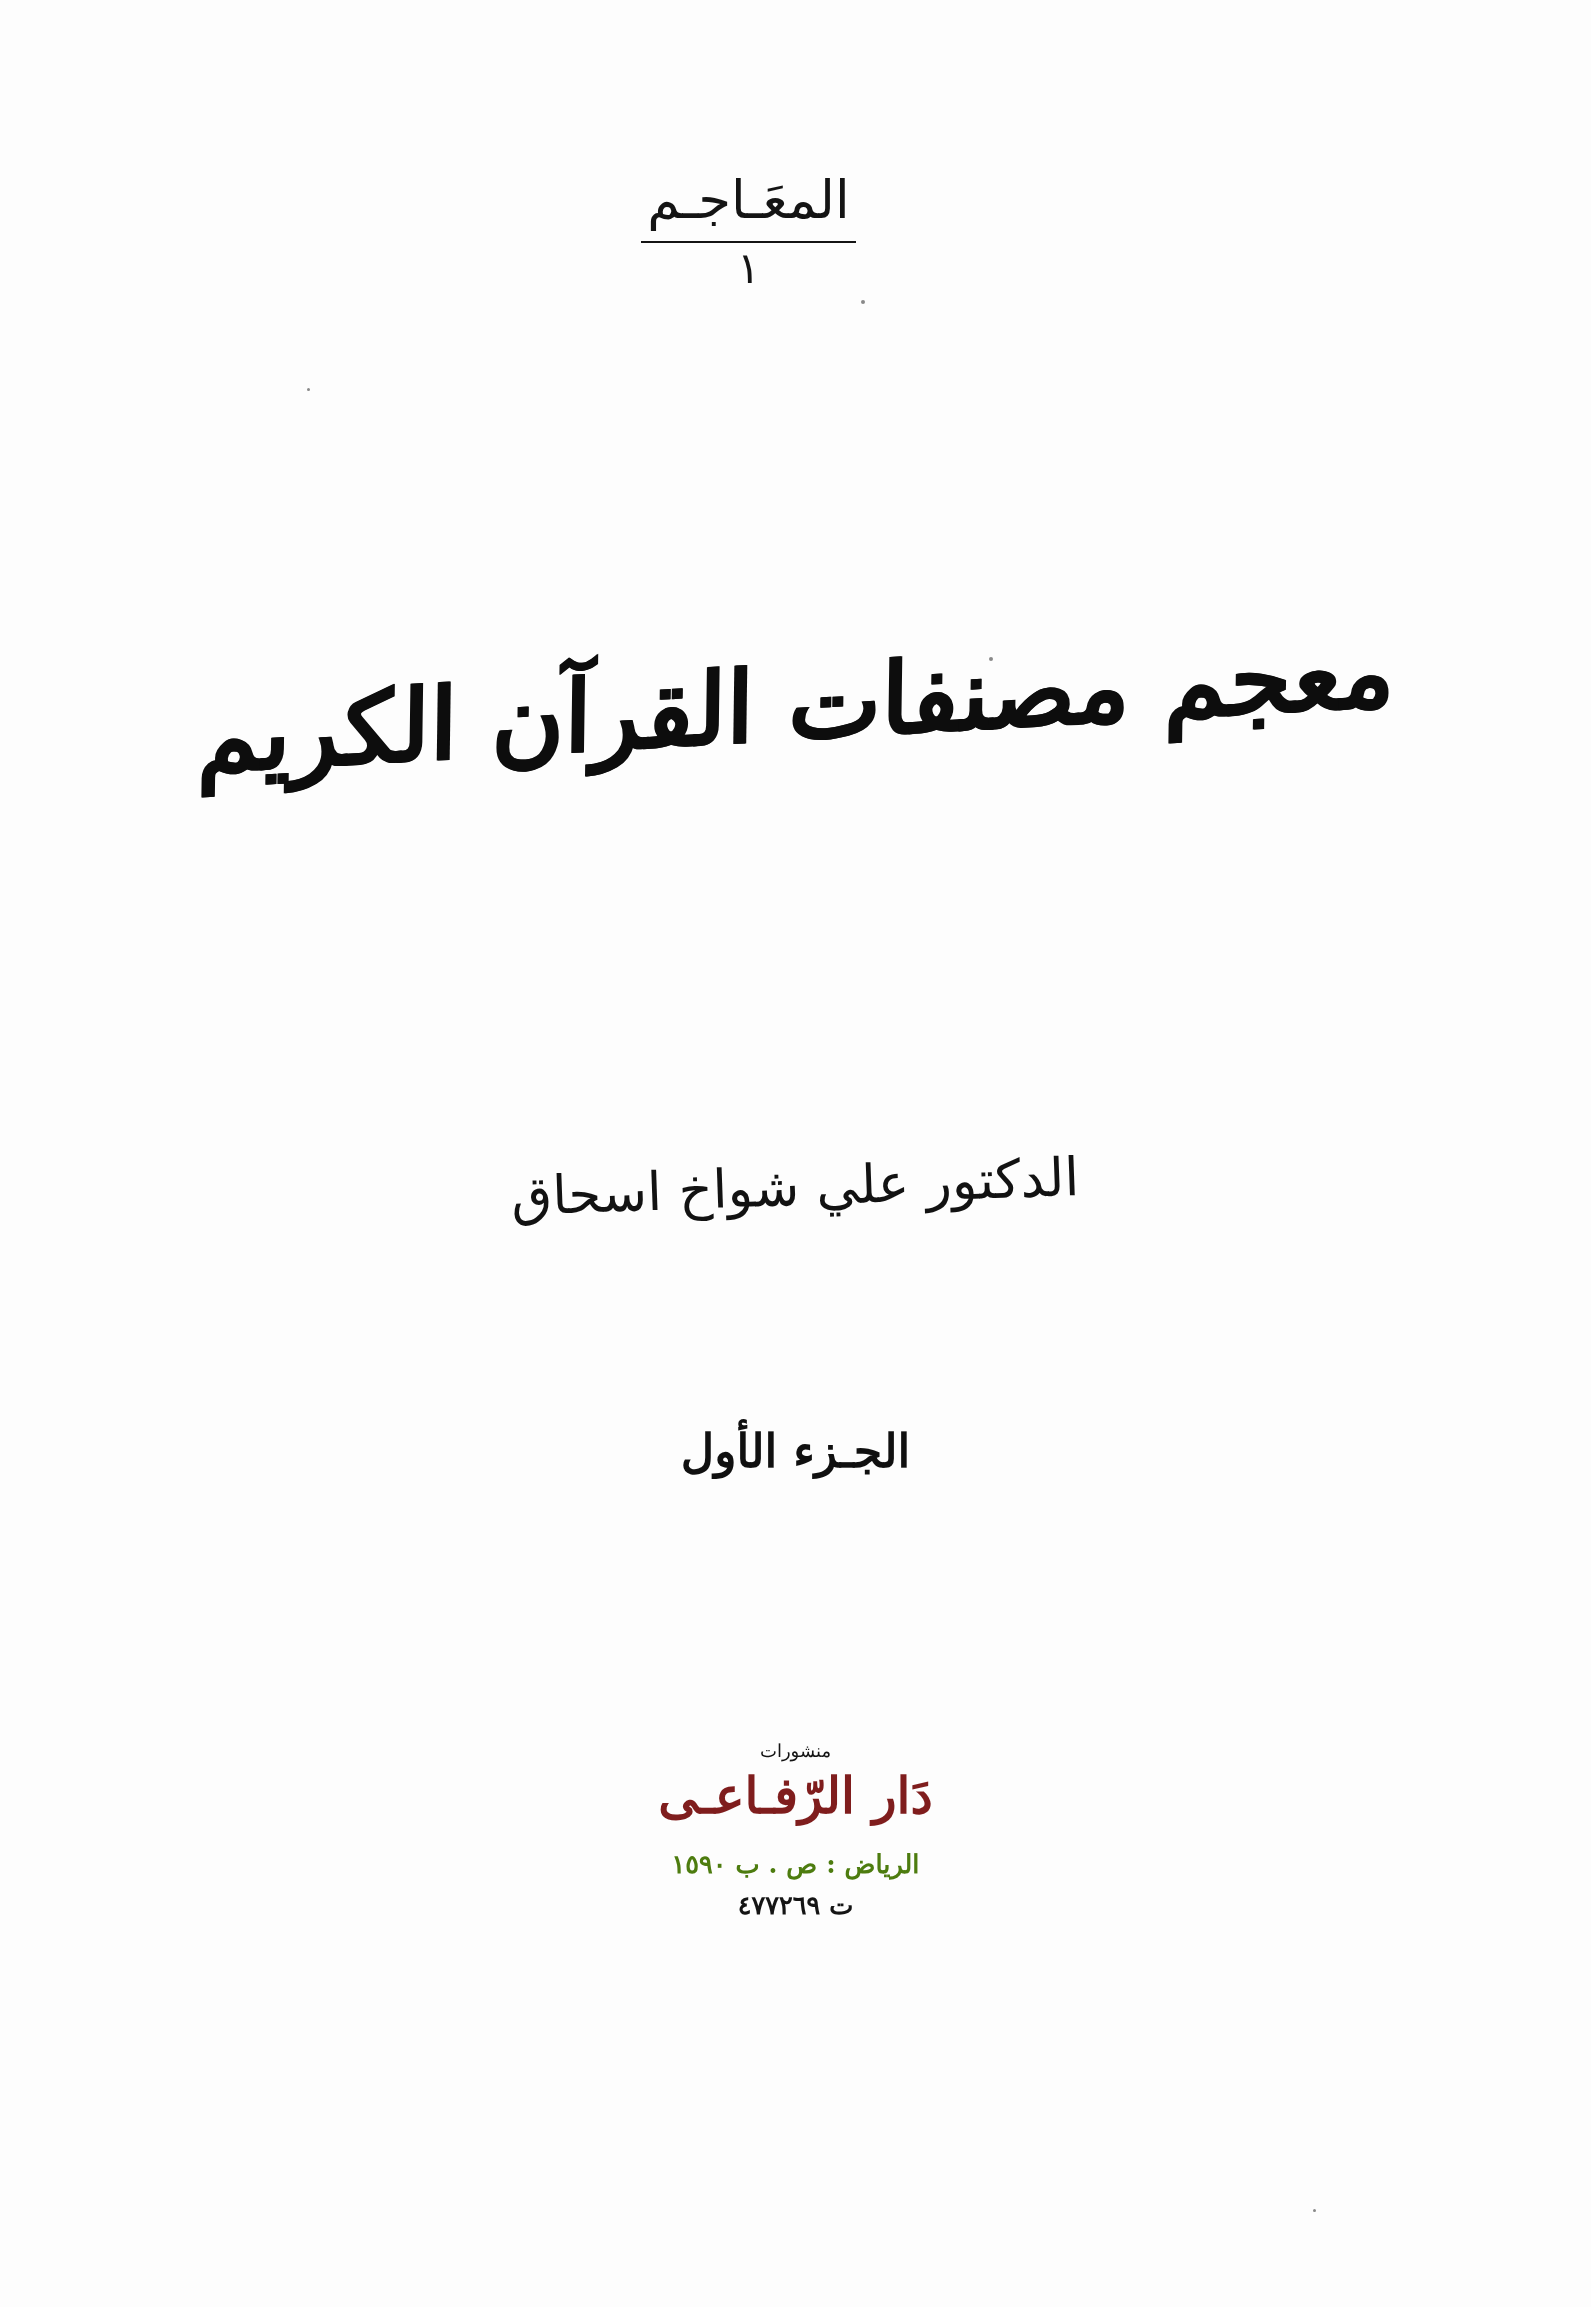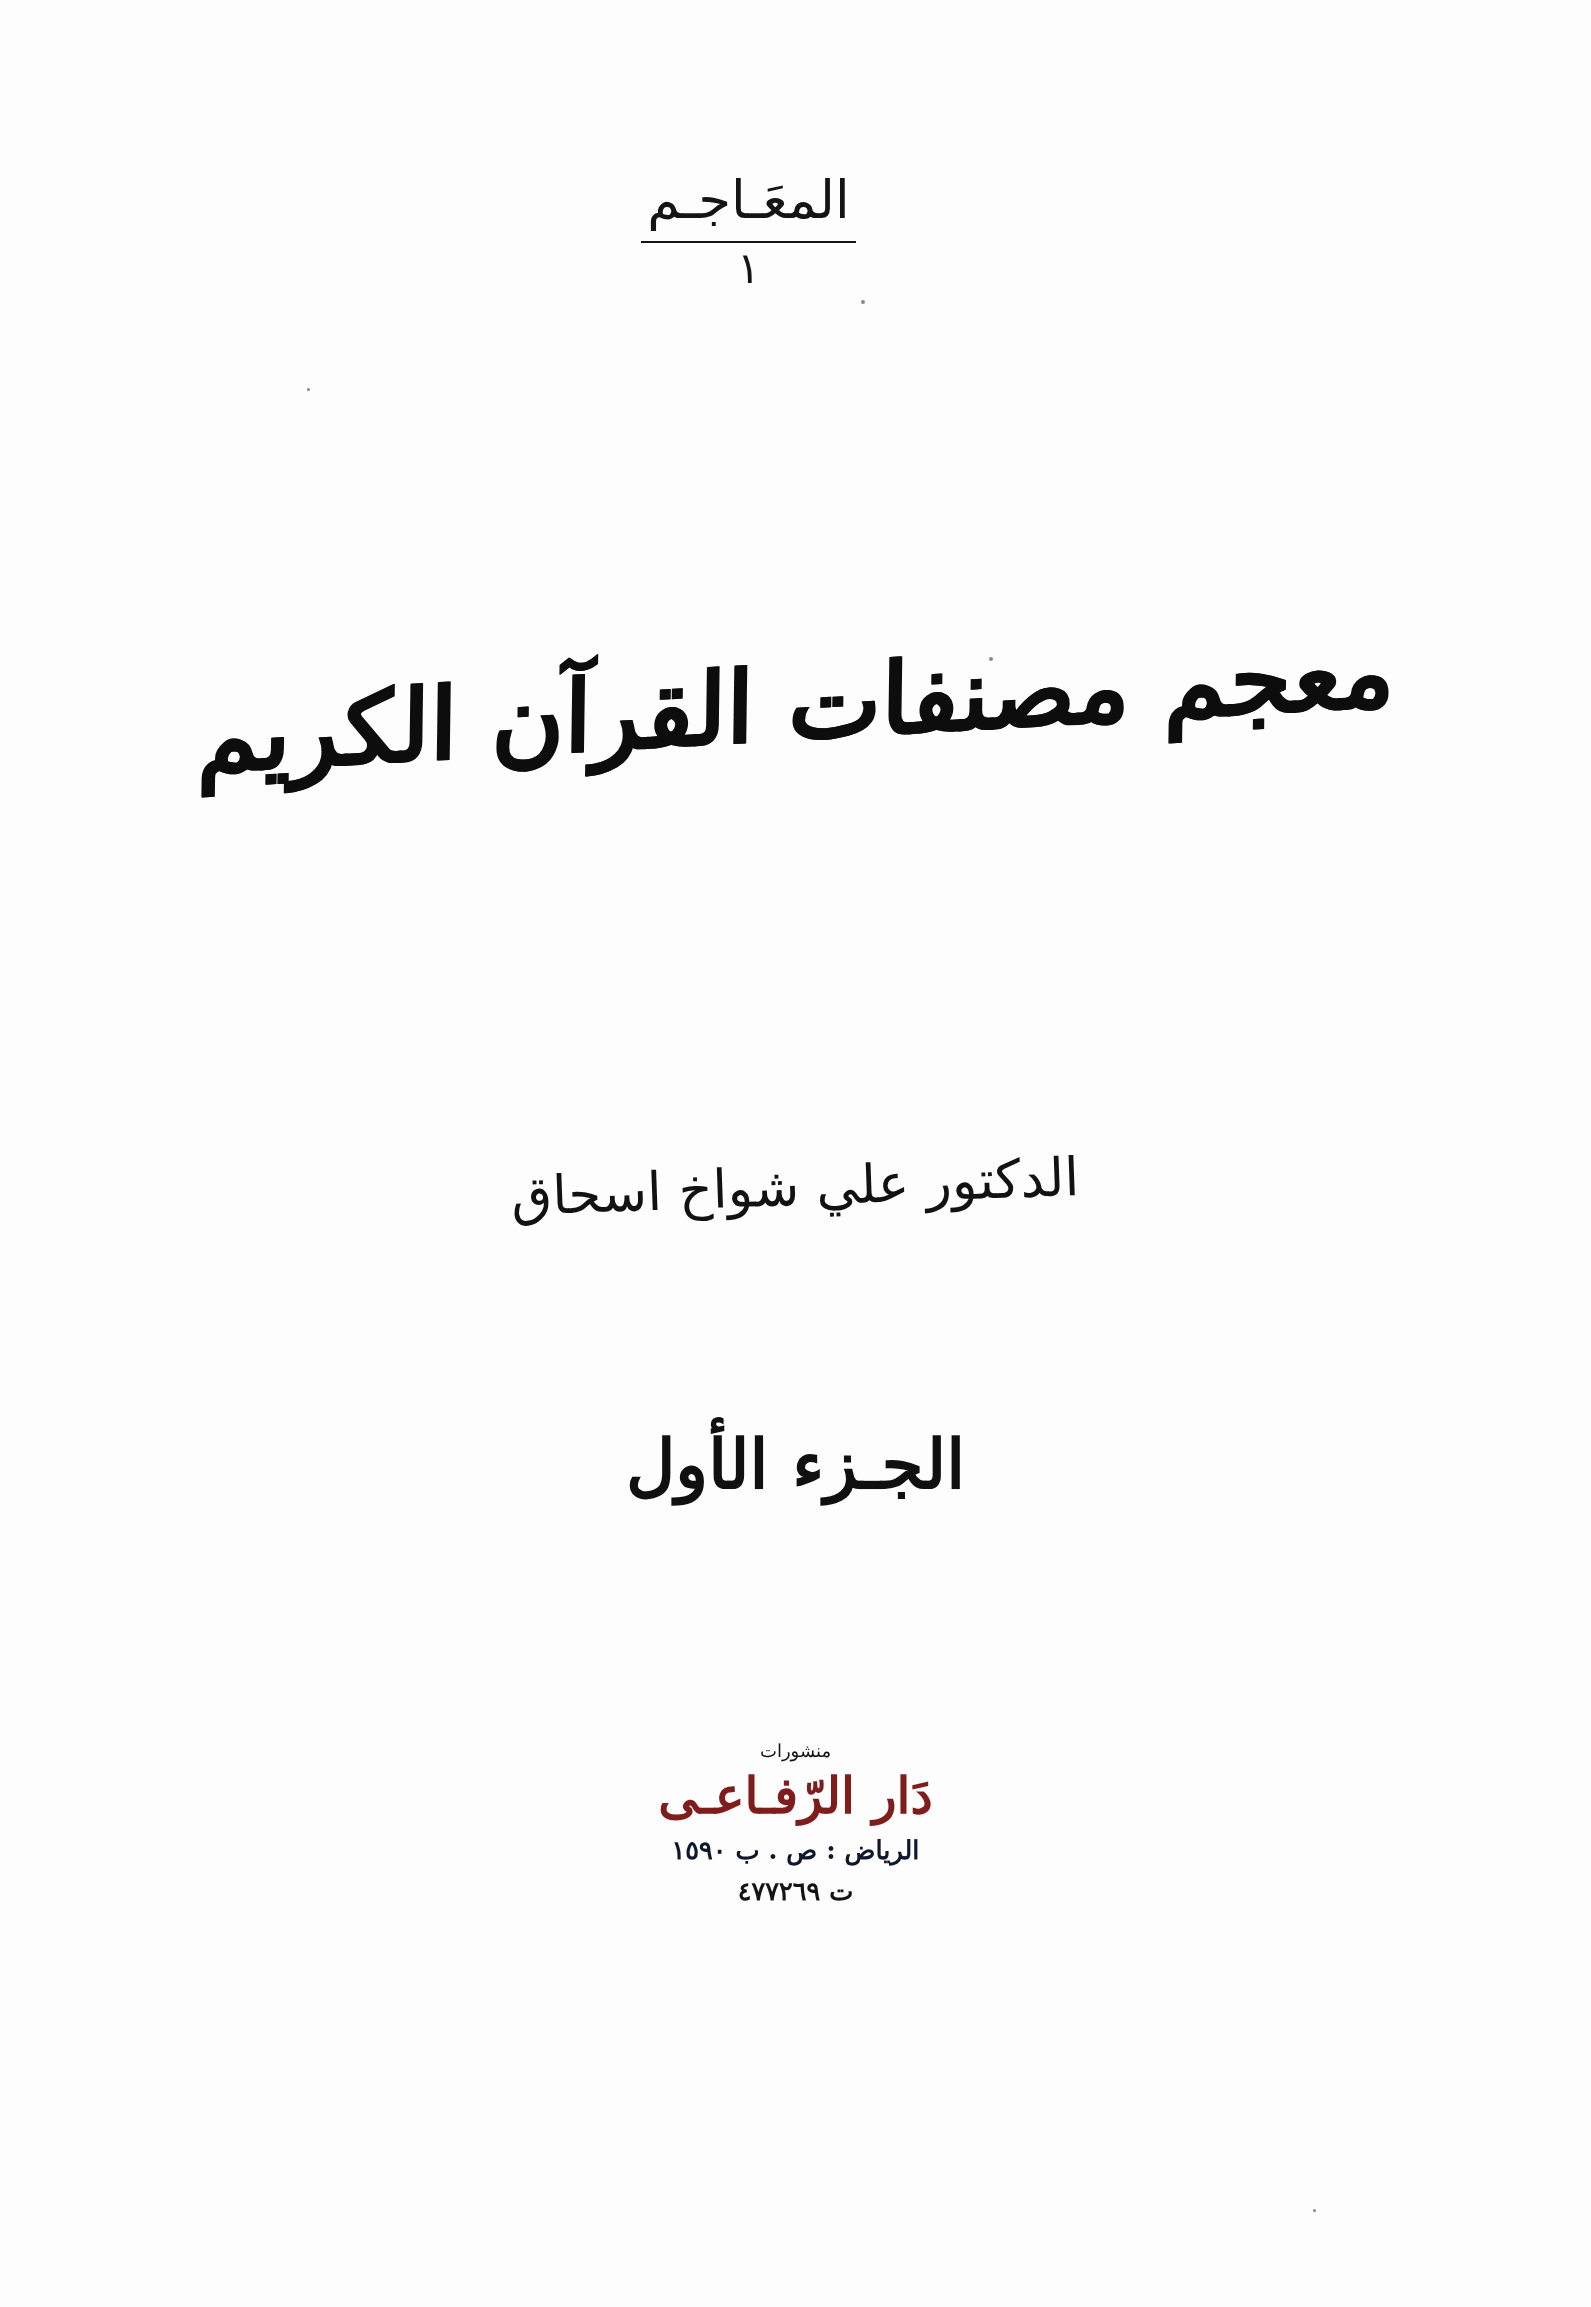--- a/index.html
+++ b/index.html
@@ -94,21 +94,21 @@
   .volume {
     position: absolute;
     top: 1424px;
     left: 0;
     right: 0;
     text-align: center;
   }
   .volume .line {
     display: inline-block;
     font-family: "DejaVu Serif", serif;
-    font-size: 68px;
+    font-size: 46px;
     font-weight: bold;
     color: #101010;
     letter-spacing: 1.7px;
   }
 
   
   .publisher {
     position: absolute;
     top: 1740px;
     left: 0;
@@ -137,23 +137,23 @@
     font-size: 32px;
     color: #141414;
     letter-spacing: 0.9px;
     display: block;
     margin-top: 8.5px;
   }
   .pub-address {
     font-family: "DejaVu Serif", serif;
     font-size: 25.6px;
     font-weight: bold;
-    color: #0f172a;
-    display: block;
-    margin-top: 8px;
+    color: #4d7c0f;
+    display: block;
+    margin-top: 22px;
   }
   .pub-phone {
     font-family: "DejaVu Serif", serif;
     font-size: 25.6px;
     font-weight: bold;
     color: #141414;
     display: block;
     margin-top: 9px;
   }
 

